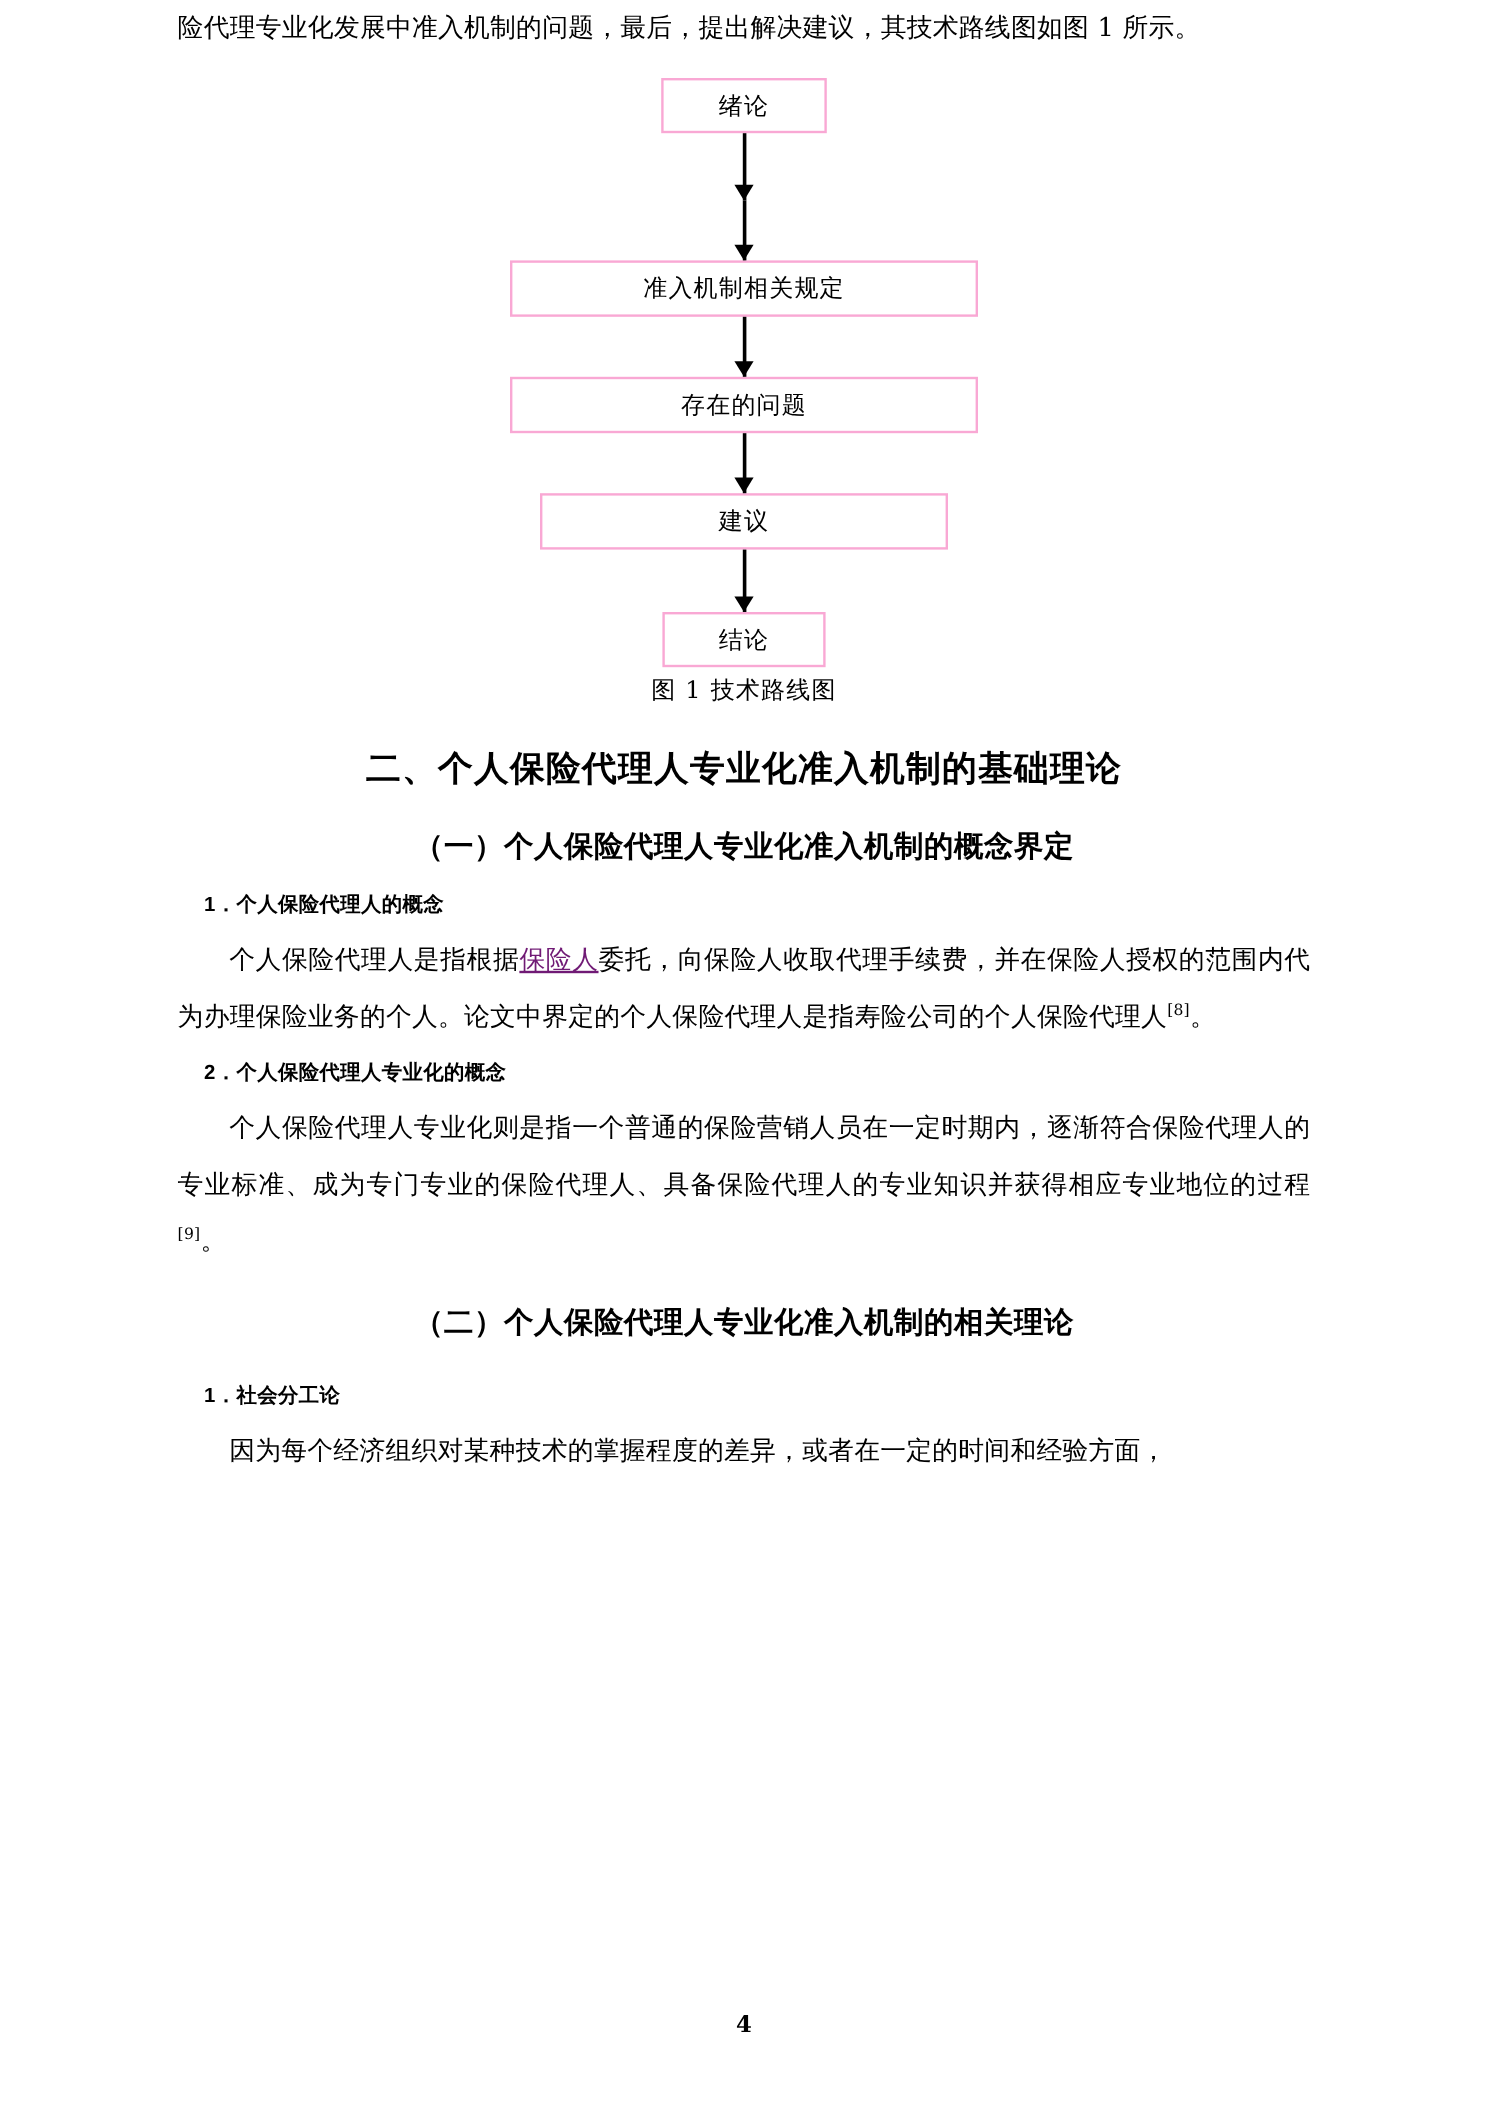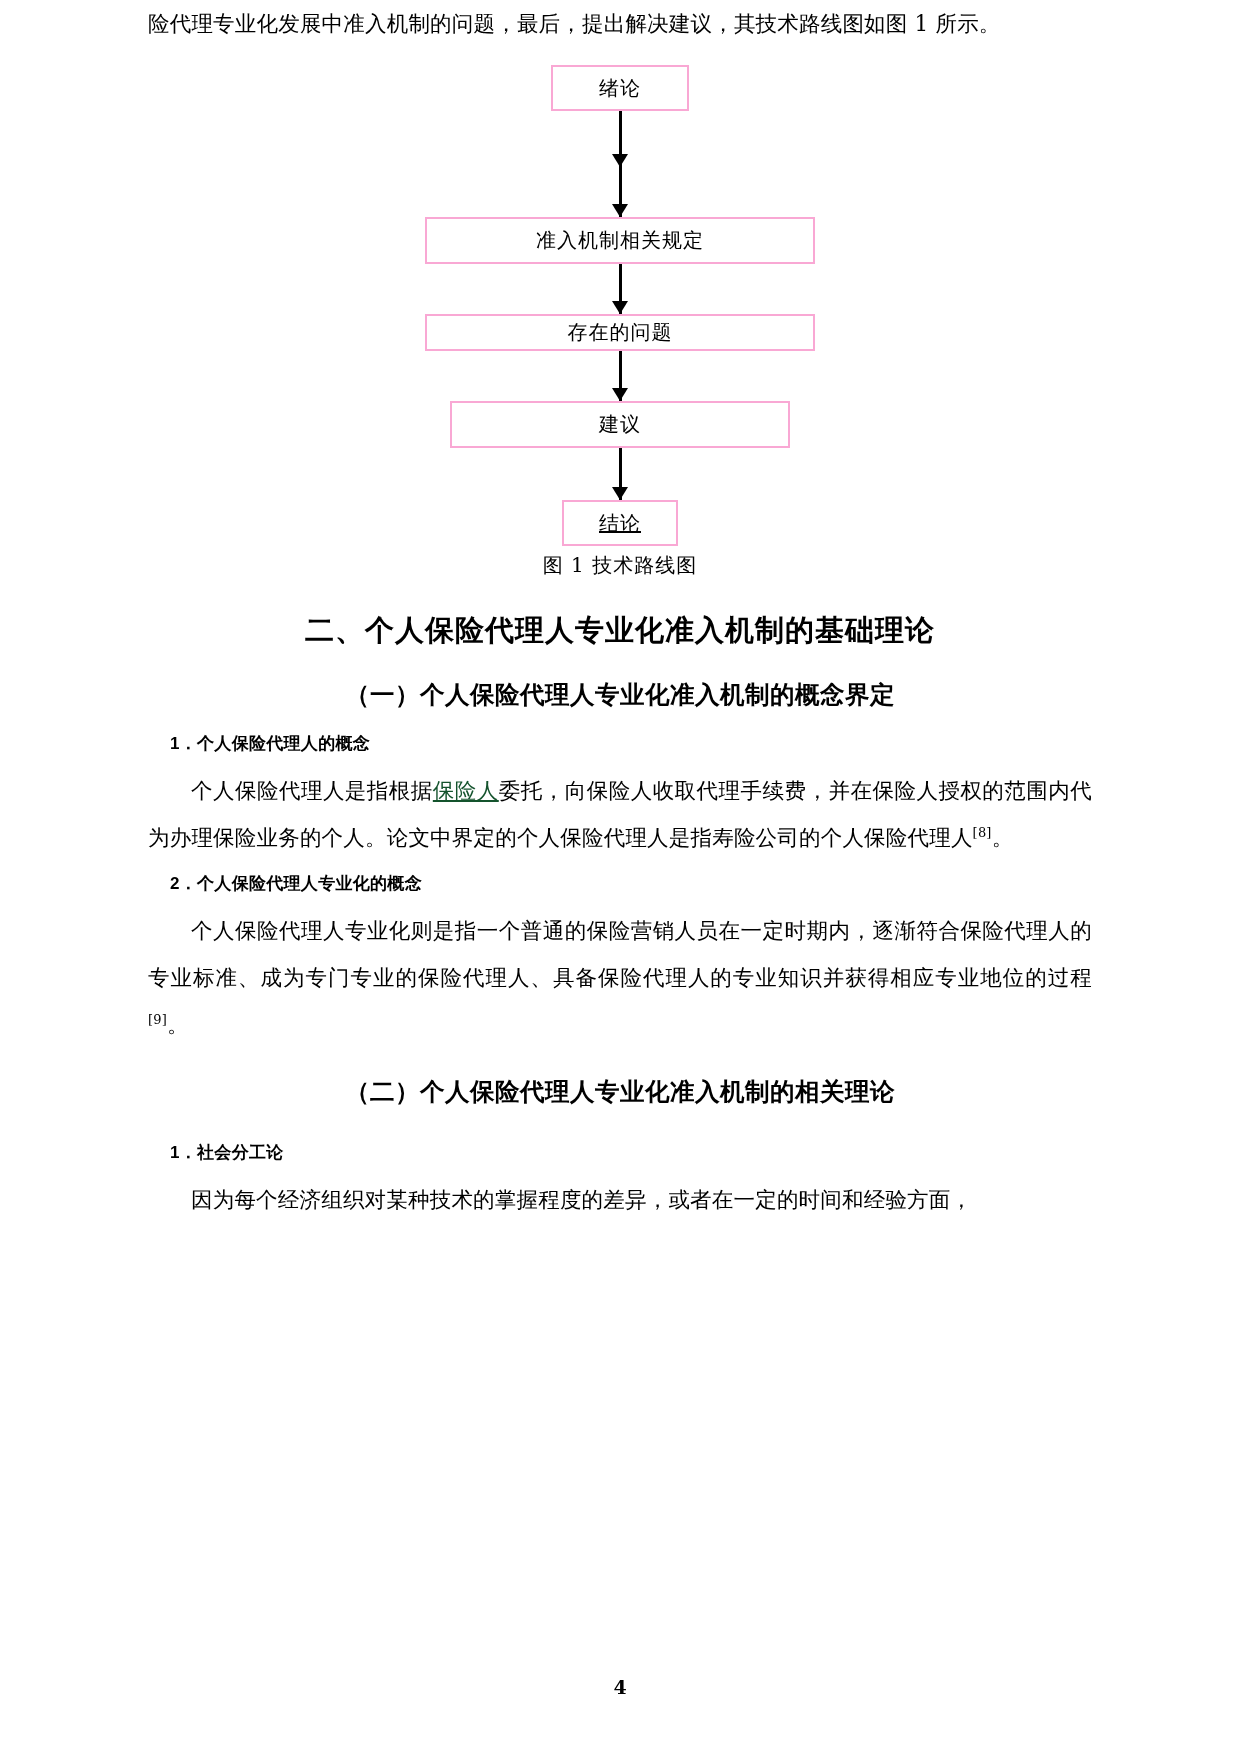--- a/index.html
+++ b/index.html
@@ -36,21 +36,21 @@
     margin: 0;
     color: #000;
     letter-spacing: 0.2px;
   }
   .para.indent { text-indent: 2em; }
 
   .intro-para {
   }
 
   a.inline-link {
-    color: #14532d;
+    color: #701a75;
     text-decoration: underline;
   }
   sup.cite {
     font-size: 13px;
     vertical-align: super;
     line-height: 0;
   }
 
   
   .h1 {
@@ -180,41 +180,41 @@
         <div class="node" id="node2" style="width: 390px; height: 47px;">
           <span>准入机制相关规定</span>
         </div>
       </div>
       <div class="connector" id="conn2" style="height: 50px;">
         <div class="shaft" style="height: 50px;"></div>
         <div class="head"></div>
       </div>
 
       <div class="flow-row">
-        <div class="node" id="node3" style="width: 390px; height: 37px;">
+        <div class="node" id="node3" style="width: 390px; height: 47px;">
           <span>存在的问题</span>
         </div>
       </div>
       <div class="connector" id="conn3" style="height: 50px;">
         <div class="shaft" style="height: 50px;"></div>
         <div class="head"></div>
       </div>
 
       <div class="flow-row">
         <div class="node" id="node4" style="width: 340px; height: 47px;">
           <span>建议</span>
         </div>
       </div>
       <div class="connector" id="conn4" style="height: 52px;">
         <div class="shaft" style="height: 52px;"></div>
         <div class="head"></div>
       </div>
 
       <div class="flow-row">
-        <div class="node" id="node5" style="width: 116px; height: 46px; text-decoration: underline;">
+        <div class="node" id="node5" style="width: 136px; height: 46px;">
           <span>结论</span>
         </div>
       </div>
 
       <div class="caption">图 1  技术路线图</div>
     </div>
 
     <div class="spacer-24"></div>
 
     <h1 class="h1">二、个人保险代理人专业化准入机制的基础理论</h1>

